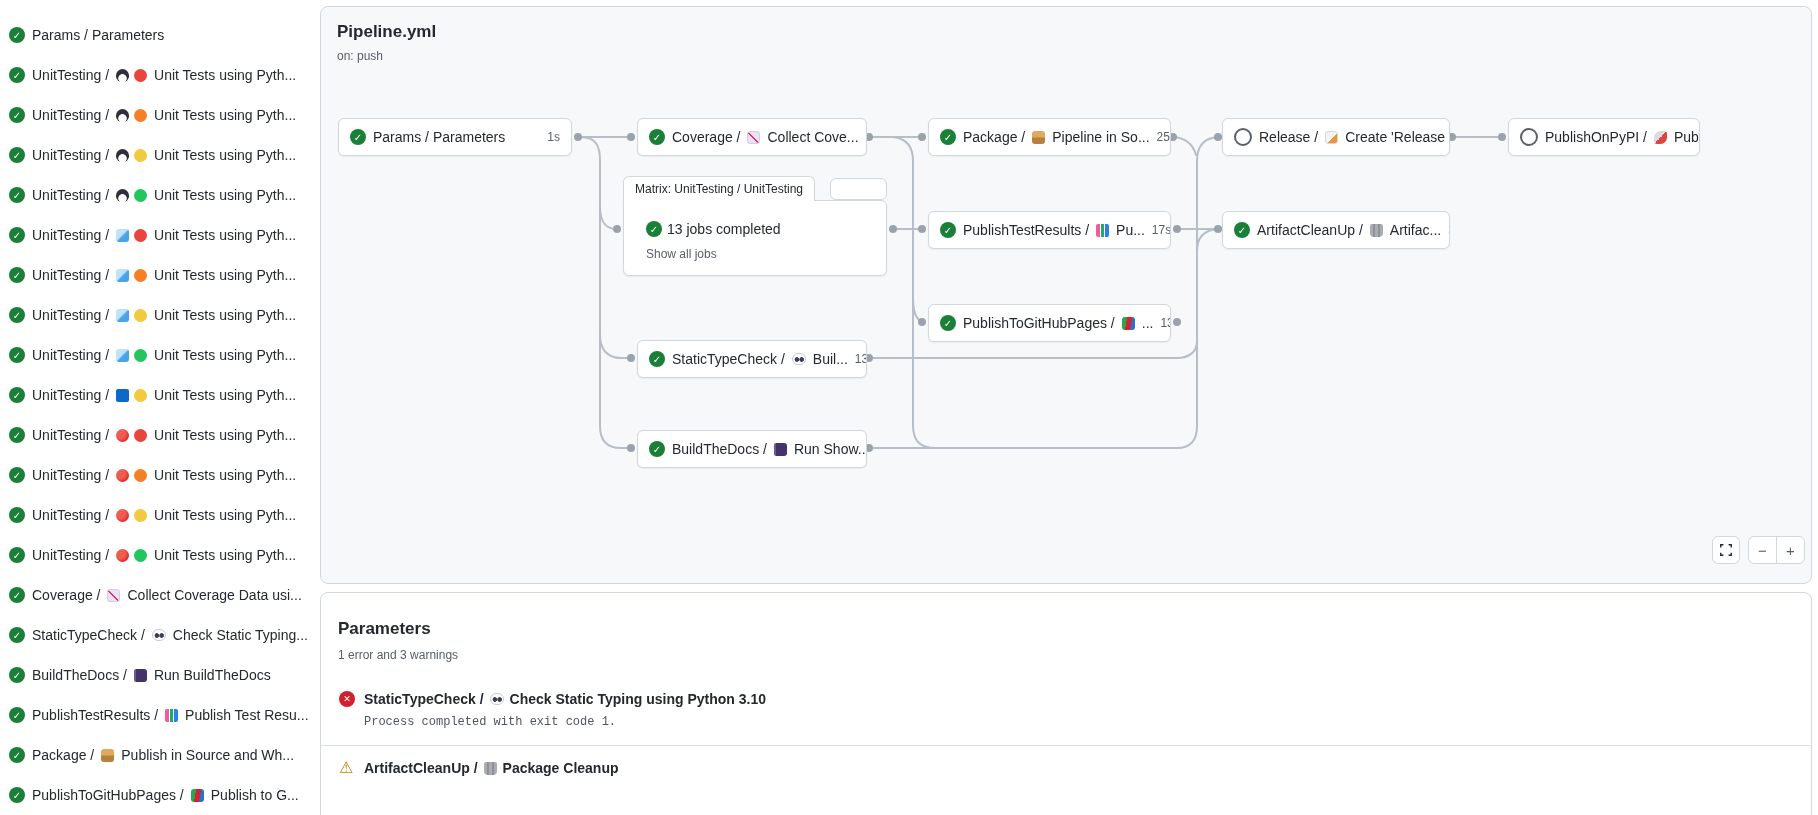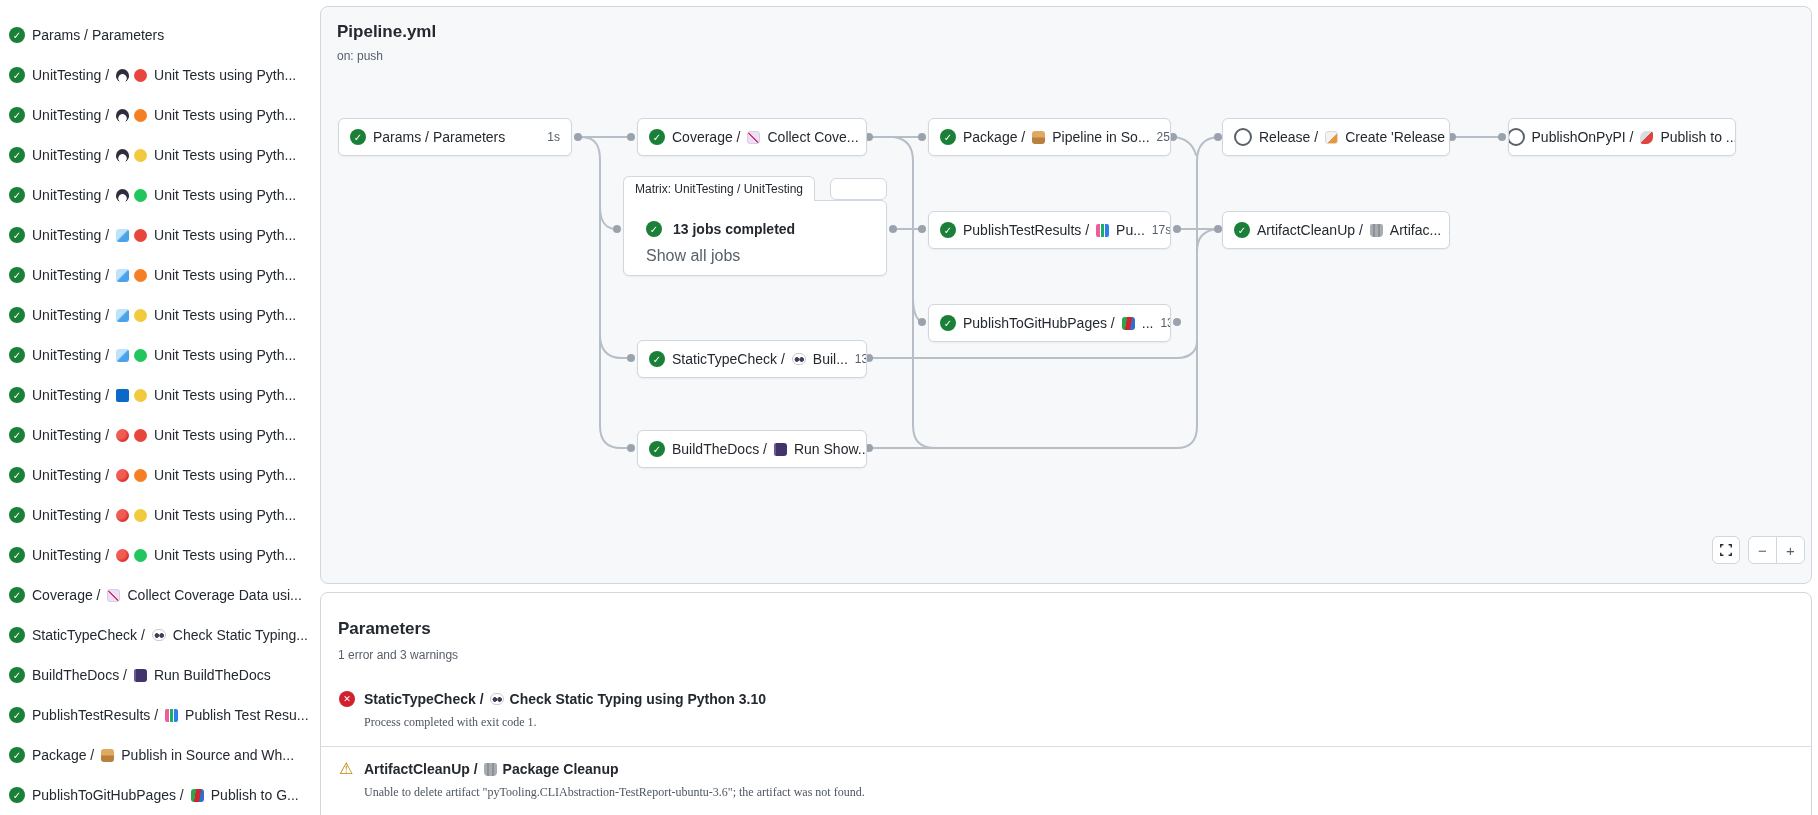--- a/index.html
+++ b/index.html
@@ -55,42 +55,42 @@
   .node .dur{margin-left:auto;font-size:12px;color:#57606a;}
   
   .matrix-tab{position:absolute;left:623px;top:176px;width:192px;height:25px;background:#fff;
     border:1px solid #d0d7de;border-bottom:none;border-radius:6px 6px 0 0;box-sizing:border-box;
     display:flex;align-items:center;justify-content:center;font-size:12px;z-index:3;}
   .matrix-stack{position:absolute;left:830px;top:178px;width:57px;height:22px;background:#fff;
     border:1px solid #d0d7de;border-radius:6px;box-sizing:border-box;z-index:1;}
   .matrix-body{position:absolute;left:623px;top:200px;width:264px;height:76px;background:#fff;
     border:1px solid #d0d7de;border-radius:0 6px 6px 6px;box-sizing:border-box;
     box-shadow:0 1px 2px rgba(31,35,40,.06);z-index:2;}
-  .matrix-row1{position:absolute;left:22px;top:20px;display:flex;align-items:center;gap:11px;font-weight:700;}
-  .matrix-link{position:absolute;left:22px;top:46px;font-size:16px;color:#57606a;cursor:pointer;}
+  .matrix-row1{position:absolute;left:22px;top:20px;display:flex;align-items:center;gap:5px;font-weight:400;}
+  .matrix-link{position:absolute;left:22px;top:46px;font-size:12px;color:#57606a;cursor:pointer;}
   
   .fs-btn{position:absolute;left:1712px;top:536px;width:28px;height:28px;background:#fff;
     border:1px solid #d0d7de;border-radius:6px;box-sizing:border-box;z-index:4;
     display:flex;align-items:center;justify-content:center;cursor:pointer;}
   .zoom-group{position:absolute;left:1748px;top:536px;width:57px;height:28px;background:#fff;
     border:1px solid #d0d7de;border-radius:6px;box-sizing:border-box;z-index:4;display:flex;}
   .zoom-group .zbtn{flex:1;display:flex;align-items:center;justify-content:center;
     font-size:15px;color:#57606a;cursor:pointer;}
   .zoom-group .zbtn:first-child{border-right:1px solid #d0d7de;}
   
   .ann-card{position:absolute;left:320px;top:592px;width:1492px;height:260px;background:#fff;
     border:1px solid #d0d7de;border-radius:8px;box-sizing:border-box;z-index:0;}
   .ann-title{position:absolute;left:17px;top:26px;font-size:17px;font-weight:700;}
   .ann-summary{position:absolute;left:17px;top:55px;font-size:12px;color:#57606a;}
   .ann-rows{position:absolute;left:0;top:84px;width:100%;}
   .ann-row{position:relative;padding:14px 0 16px 43px;}
   .ann-row + .ann-row{border-top:1px solid #d8dee4;}
   .ann-row .sev{position:absolute;left:18px;top:14px;}
   .ann-row .ann-head{display:flex;align-items:center;gap:6px;font-weight:600;white-space:nowrap;cursor:pointer;width:max-content;}
-  .ann-row .ann-msg{margin-top:8px;font-family:Liberation Serif, serif;
+  .ann-row .ann-msg{margin-top:8px;font-family:Liberation Mono, monospace;
     font-size:12px;color:#4d555e;white-space:nowrap;}
 </style>
 </head>
 <body>
 
 <div class="sidebar">
     <div class="sb-item">
     <span class="check"></span>
     <span>Params / Parameters</span>
     <span style="display:inline-flex;gap:5px;align-items:center;"></span>
@@ -343,21 +343,21 @@
     <span class="dur">25s</span>
   </div>
     <div class="node" style="left: 1222px; top: 118px; width: 228px;">
 
     <span class="ring"></span>
     <span>Release /</span>
     <span class="mi mi-memo"></span>
     <span>Create 'Release P...</span>
 
   </div>
-    <div class="node" style="left: 1508px; top: 118px; width: 228px; justify-content: center;">
+    <div class="node" style="left: 1508px; top: 118px; width: 192px;">
 
     <span class="ring"></span>
     <span>PublishOnPyPI /</span>
     <span class="mi mi-rocket"></span>
     <span>Publish to ...</span>
 
   </div>
     <div class="node" style="left: 928px; top: 211px; width: 243px;">
     <span class="check"></span>
 
@@ -423,16 +423,15 @@
     </div>
     <div class="ann-msg">Process completed with exit code 1.</div>
   </div>
       <div class="ann-row">
     <span class="sev warn-ic"></span>
     <div class="ann-head">
       <span>ArtifactCleanUp /</span>
       <span class="mi mi-wastebasket"></span>
       <span>Package Cleanup</span>
     </div>
-    <div class="ann-msg">Unable to delete artifact "pyTooling.CLIAbstraction-TestReport-ubuntu-3.6"; the artifact was not found.</div>
   </div>
     </div>
 </div>
 
 </body></html>

